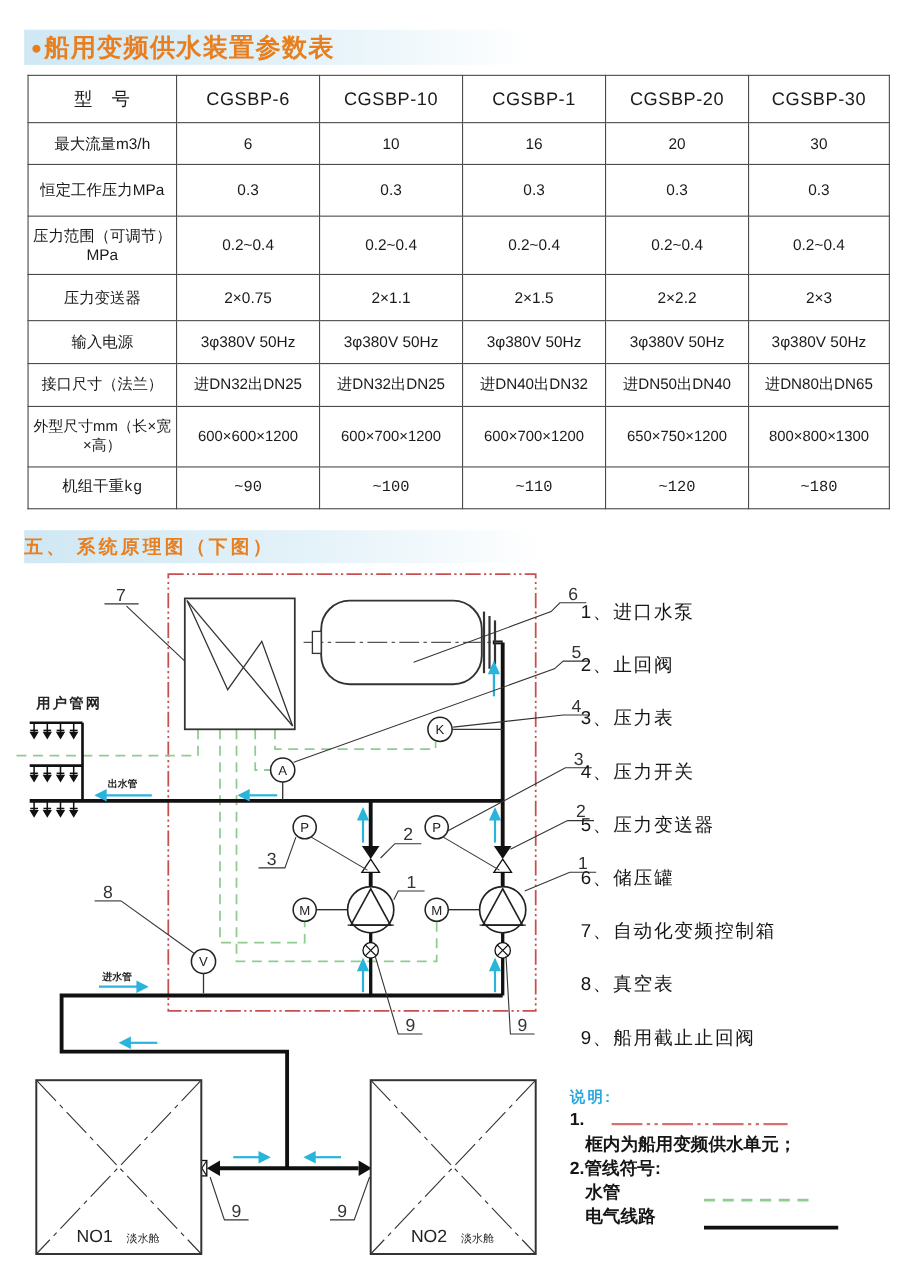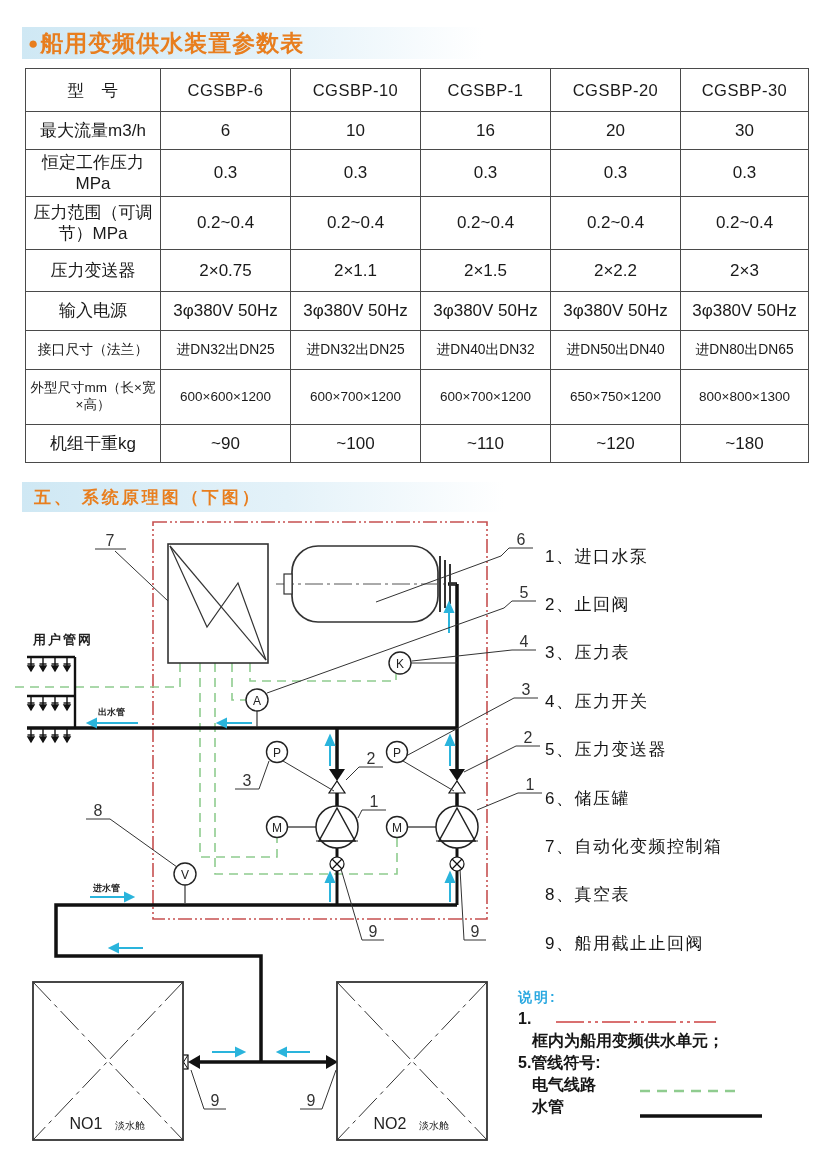--- a/index.html
+++ b/index.html
@@ -5,46 +5,46 @@
   html,body{margin:0;padding:0;background:#ffffff;}
   #page{position:relative;width:830px;height:1159px;background:#ffffff;overflow:hidden;
         font-family:"Liberation Sans","DejaVu Sans",sans-serif;color:#1a1a1a;}
 
   
   .band{position:absolute;background:linear-gradient(to right,#cfe8f4 0%,#e4f2f9 55%,#ffffff 100%);
         display:flex;align-items:center;}
   #title-band{left:22px;top:27px;width:455px;height:32px;padding-left:6px;}
   #title-band .bullet{color:#e87e1e;font-size:17px;margin-right:2px;line-height:1;}
   #title-band .txt{color:#e87e1e;font-size:23px;font-weight:bold;letter-spacing:1px;}
-  #section-band{left:22px;top:482px;width:470px;height:30px;padding-left:12px;}
+  #section-band{left:22px;top:482px;width:470px;height:30px;padding-left:0;}
   #section-band .txt{color:#e87e1e;font-size:17px;font-weight:bold;letter-spacing:3px;}
 
   
   #spec-table{position:absolute;left:25px;top:68px;width:783px;border-collapse:collapse;table-layout:fixed;}
   #spec-table td{border:1px solid #4a4a4a;text-align:center;vertical-align:middle;
-                 font-size:17px;padding:1px 2px;line-height:1.25;}
+                 font-size:14px;padding:1px 2px;line-height:1.25;}
   #spec-table tr:nth-child(1) td{font-size:16.5px;letter-spacing:.5px;}
   #spec-table tr:nth-child(1){height:43px;}
   #spec-table tr:nth-child(2){height:38px;}
   #spec-table tr:nth-child(3){height:47px;}
   #spec-table tr:nth-child(4){height:53px;margin-top:18px;}
   #spec-table tr:nth-child(5){height:42px;}
   #spec-table tr:nth-child(6){height:39px;}
   #spec-table tr:nth-child(7){height:39px;}
   #spec-table tr:nth-child(7) td{font-size:13.8px;}
   #spec-table tr:nth-child(8){height:55px;}
   #spec-table tr:nth-child(8) td{font-size:13.5px;}
-  #spec-table tr:nth-child(9){height:38px;}
+  #spec-table tr:nth-child(9){height:38px;font-family:Liberation Mono, monospace;}
 
   
   #diagram{position:absolute;left:0;top:510px;width:830px;height:649px;}
   svg text{font-family:"Liberation Sans","DejaVu Sans",sans-serif;}
 
   
-  #legend{position:absolute;left:545px;top:532px;width:280px;}
+  #legend{position:absolute;left:528px;top:532px;width:280px;}
   .legend-item{height:48.4px;font-size:17px;letter-spacing:1.5px;color:#161616;
                display:flex;align-items:center;}
 
   
   #notes{position:absolute;left:518px;top:986px;width:300px;font-size:16px;font-weight:600;color:#161616;}
   #notes .nt{color:#29a8e0;font-size:14px;font-weight:bold;letter-spacing:2px;}
   #notes .row{line-height:22px;}
   .indent{padding-left:14px;}
 </style>
 </head>
@@ -414,18 +414,18 @@
       <div class="legend-item">6、储压罐</div>
       <div class="legend-item">7、自动化变频控制箱</div>
       <div class="legend-item">8、真空表</div>
       <div class="legend-item">9、船用截止止回阀</div>
     </div>
 
   <div id="notes">
     <div class="row nt">说明:</div>
     <div class="row" style="height:22px;">1.</div>
     <div class="row indent">框内为船用变频供水单元；</div>
-    <div class="row">5.管线符号:</div>
+    <div class="row">2.管线符号:</div>
+    <div class="row indent">水管</div>
     <div class="row indent">电气线路</div>
-    <div class="row indent">水管</div>
   </div>
 
 </div>
 
 </body></html>

